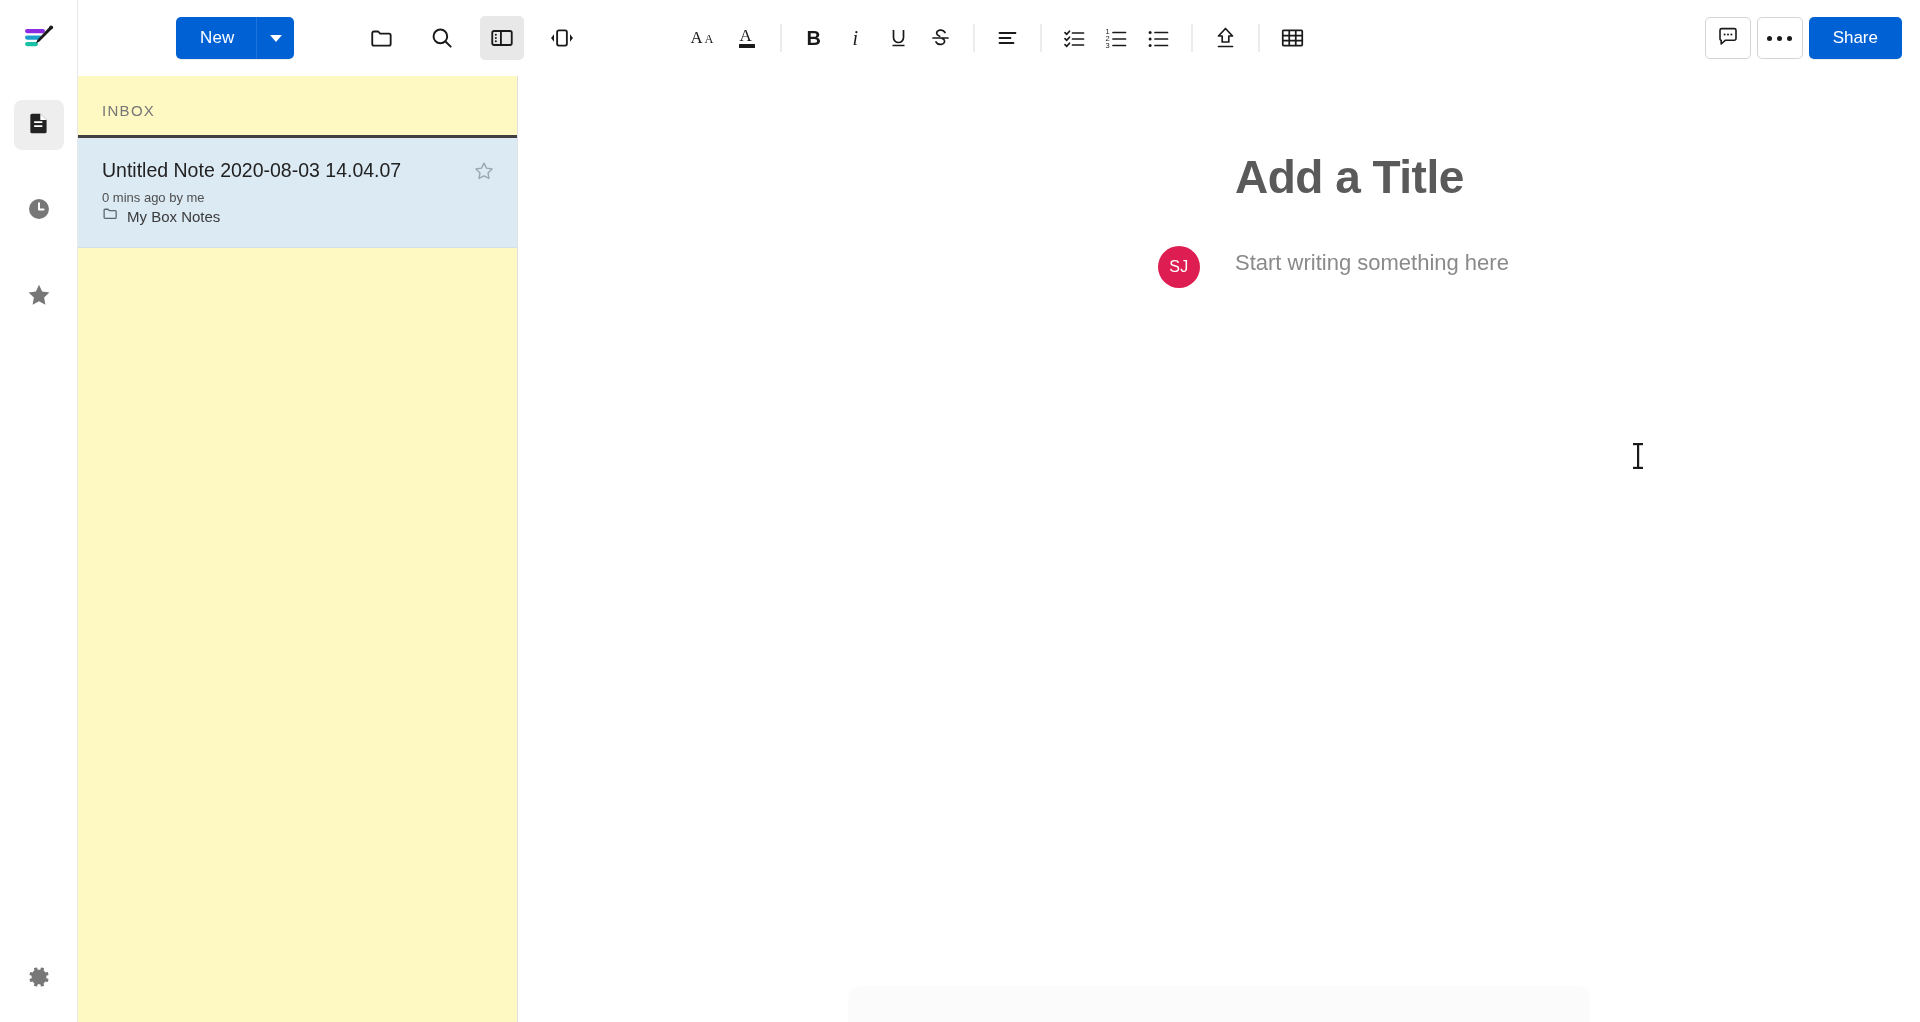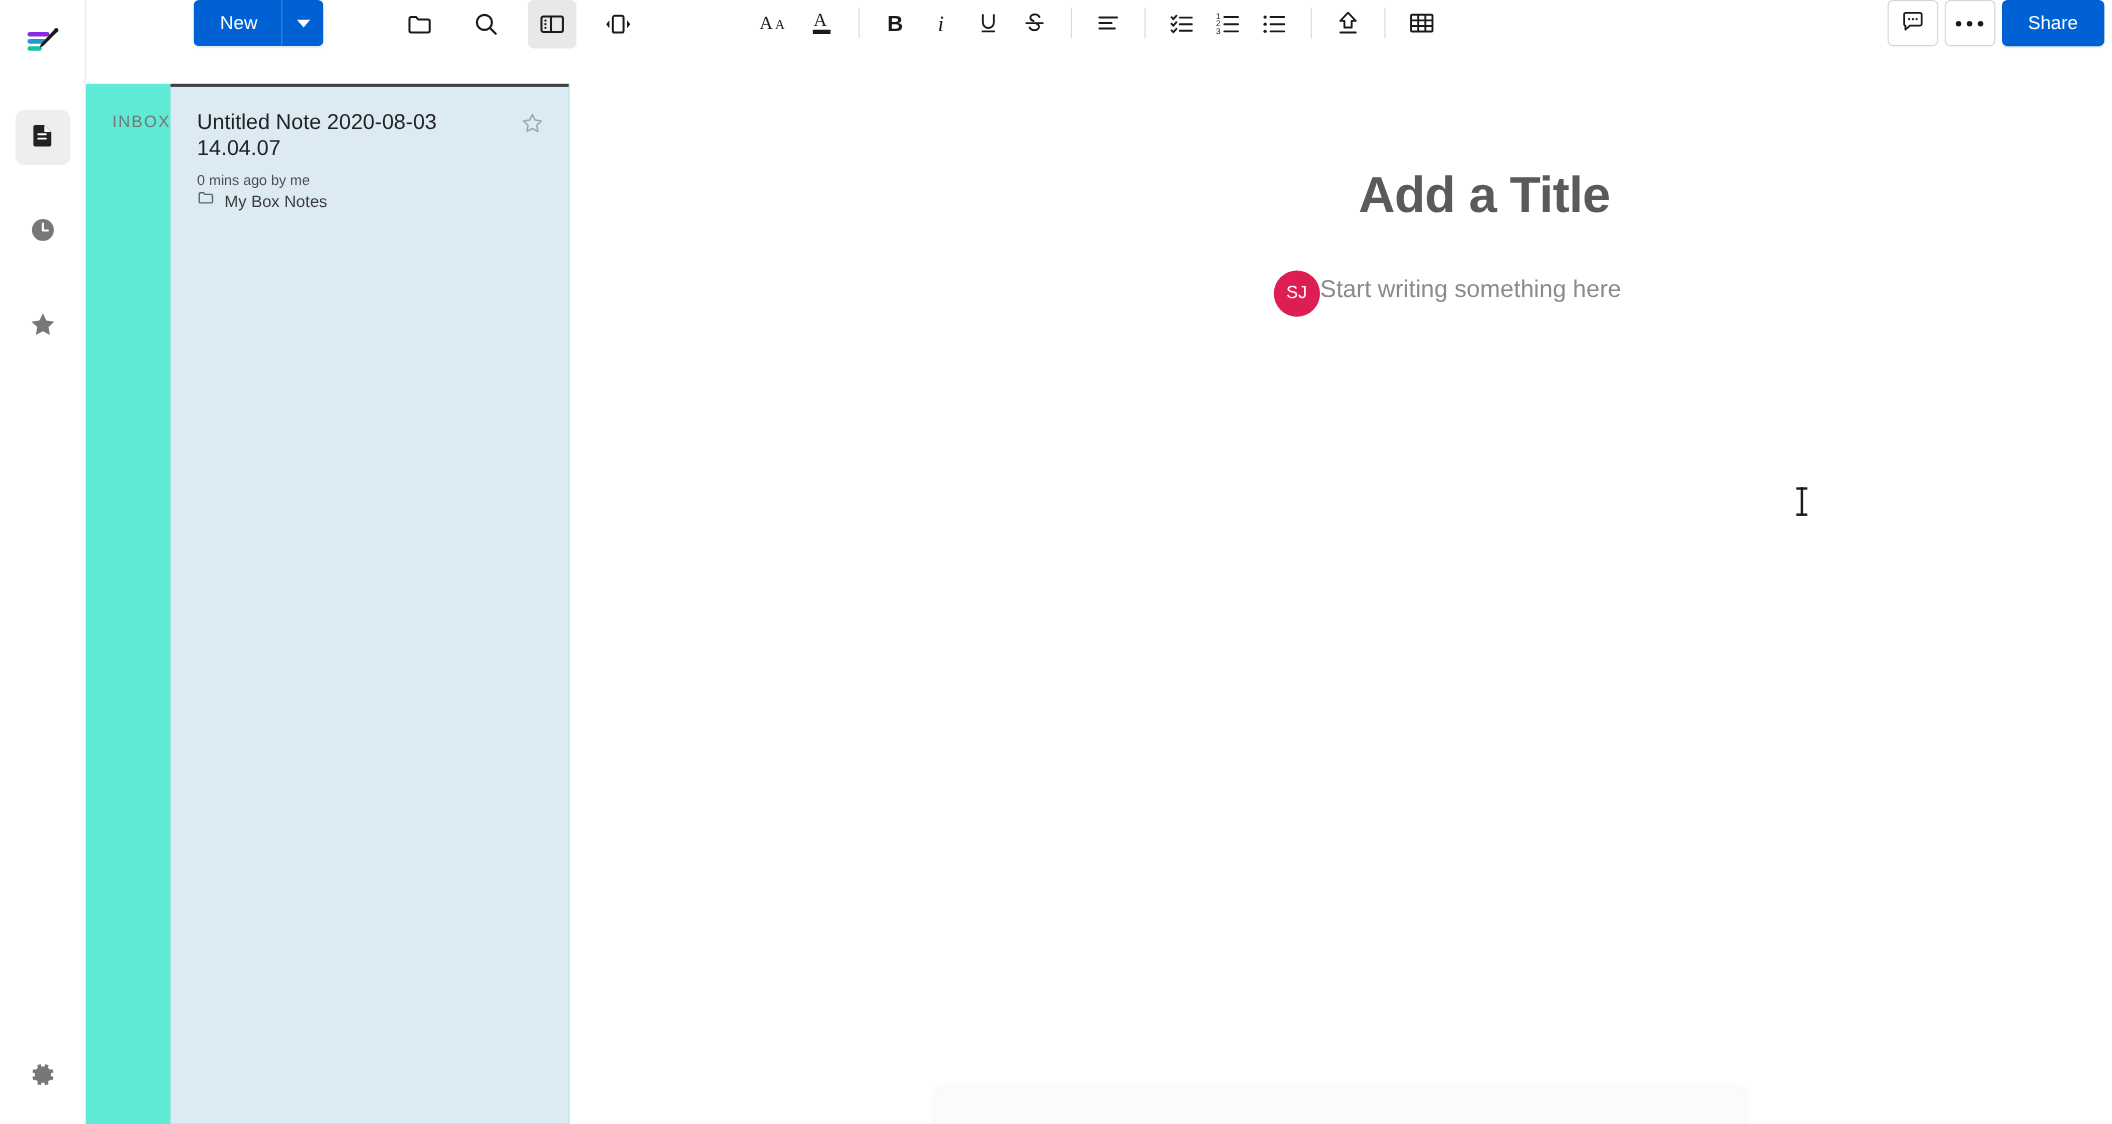--- a/index.html
+++ b/index.html
@@ -27,22 +27,22 @@
     width: 78px; height: 76px;
     display: flex; align-items: center; justify-content: center;
     border-right: 1px solid #e8e8e8;
   }
   .logo { width: 34px; height: 34px; display: block; }
 
   .topbar-main {
     flex: 1;
     height: 76px;
     display: flex;
-    align-items: flex-start;
-    padding: 0 7px 0 16px;
+    align-items: center;
+    padding: 0 18px 0 16px;
     position: relative;
   }
 
   
   .new-btn-group {
     display: flex; align-items: stretch;
     height: 42px;
     border-radius: 5px;
     overflow: hidden;
     margin-left: 82px;
@@ -161,23 +161,24 @@
     bottom: 18px;
     left: 50%;
     transform: translateX(-50%);
   }
   .rail-bottom .rail-item { margin-bottom: 0; }
 
   
   .notelist {
     width: 440px;
     flex: 0 0 440px;
-    background: #5eead4;
+    background: #fef9c3;
     border-right: 1px solid #e1e1e1;
     display: flex;
+    flex-direction: column;
   }
   .notelist-header {
     padding: 26px 0 16px 24px;
     font-size: 15px;
     letter-spacing: 1.3px;
     color: #767676;
     font-family: "Liberation Sans", sans-serif;
   }
   .note-item {
     background: #dceaf4;
@@ -247,20 +248,21 @@
     border-radius: 50%;
     background: #de1e53;
     color: #ffffff;
     display: flex; align-items: center; justify-content: center;
     font-size: 16px;
     letter-spacing: .4px;
     flex: 0 0 auto;
     margin-top: -4px;
   }
   .doc-placeholder {
+    margin-left: 35px;
     font-size: 22px;
     color: #8a8a8a;
   }
 
   
   .ibeam {
     position: absolute;
     left: 1112px;
     top: 365px;
     width: 16px;

